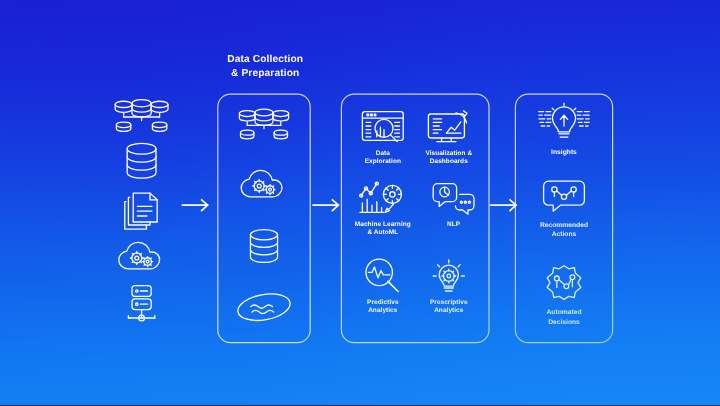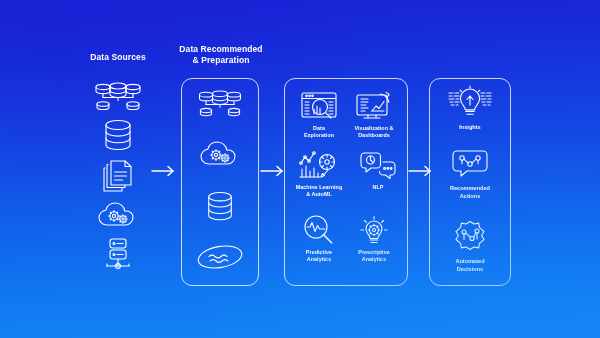--- a/index.html
+++ b/index.html
@@ -118,23 +118,20 @@
     stroke-width: 1.1;
     stroke-linecap: round;
     stroke-linejoin: round;
   }
 </style>
 </head>
 <body>
 
 <div id="stage">
 
-  <div class="col-head" style="left:78px; top:52px; width:80px;">
-    <span>Data Sources</span>
-  </div>
 
   <div class="icon-stack" style="left:90px; top:82px; width:56px; height:192px;">
 
     <span class="ico">
       <svg width="50" height="30" viewBox="0 0 50 30">
         <g class="st-thin">
           <ellipse cx="10" cy="5" rx="7" ry="2.6"></ellipse>
           <path d="M3 5v4c0 1.4 3.1 2.6 7 2.6s7-1.2 7-2.6V5"></path>
           <ellipse cx="25" cy="4" rx="8" ry="3"></ellipse>
           <path d="M17 4v4.5c0 1.6 3.6 3 8 3s8-1.4 8-3V4"></path>
@@ -209,21 +206,21 @@
   <div class="arrow" style="left:151px; top:164px;">
     <svg width="26" height="14" viewBox="0 0 26 14">
       <g class="st">
         <path d="M1 7h21"></path>
         <path d="M17 2.5 22 7l-5 4.5"></path>
       </g>
     </svg>
   </div>
 
   <div class="col-head" style="left:176px; top:44px; width:90px;">
-    <span>Data Recommended</span><br>
+    <span>Data Collection</span><br>
     <span>&amp; Preparation</span>
   </div>
 
   <div class="panel" style="left:181px; top:78px; width:78px; height:208px;"></div>
 
   <div class="icon-stack" style="left:192px; top:90px; width:56px; height:184px;">
 
     <span class="ico">
       <svg width="48" height="28" viewBox="0 0 50 30">
         <g class="st-thin">

